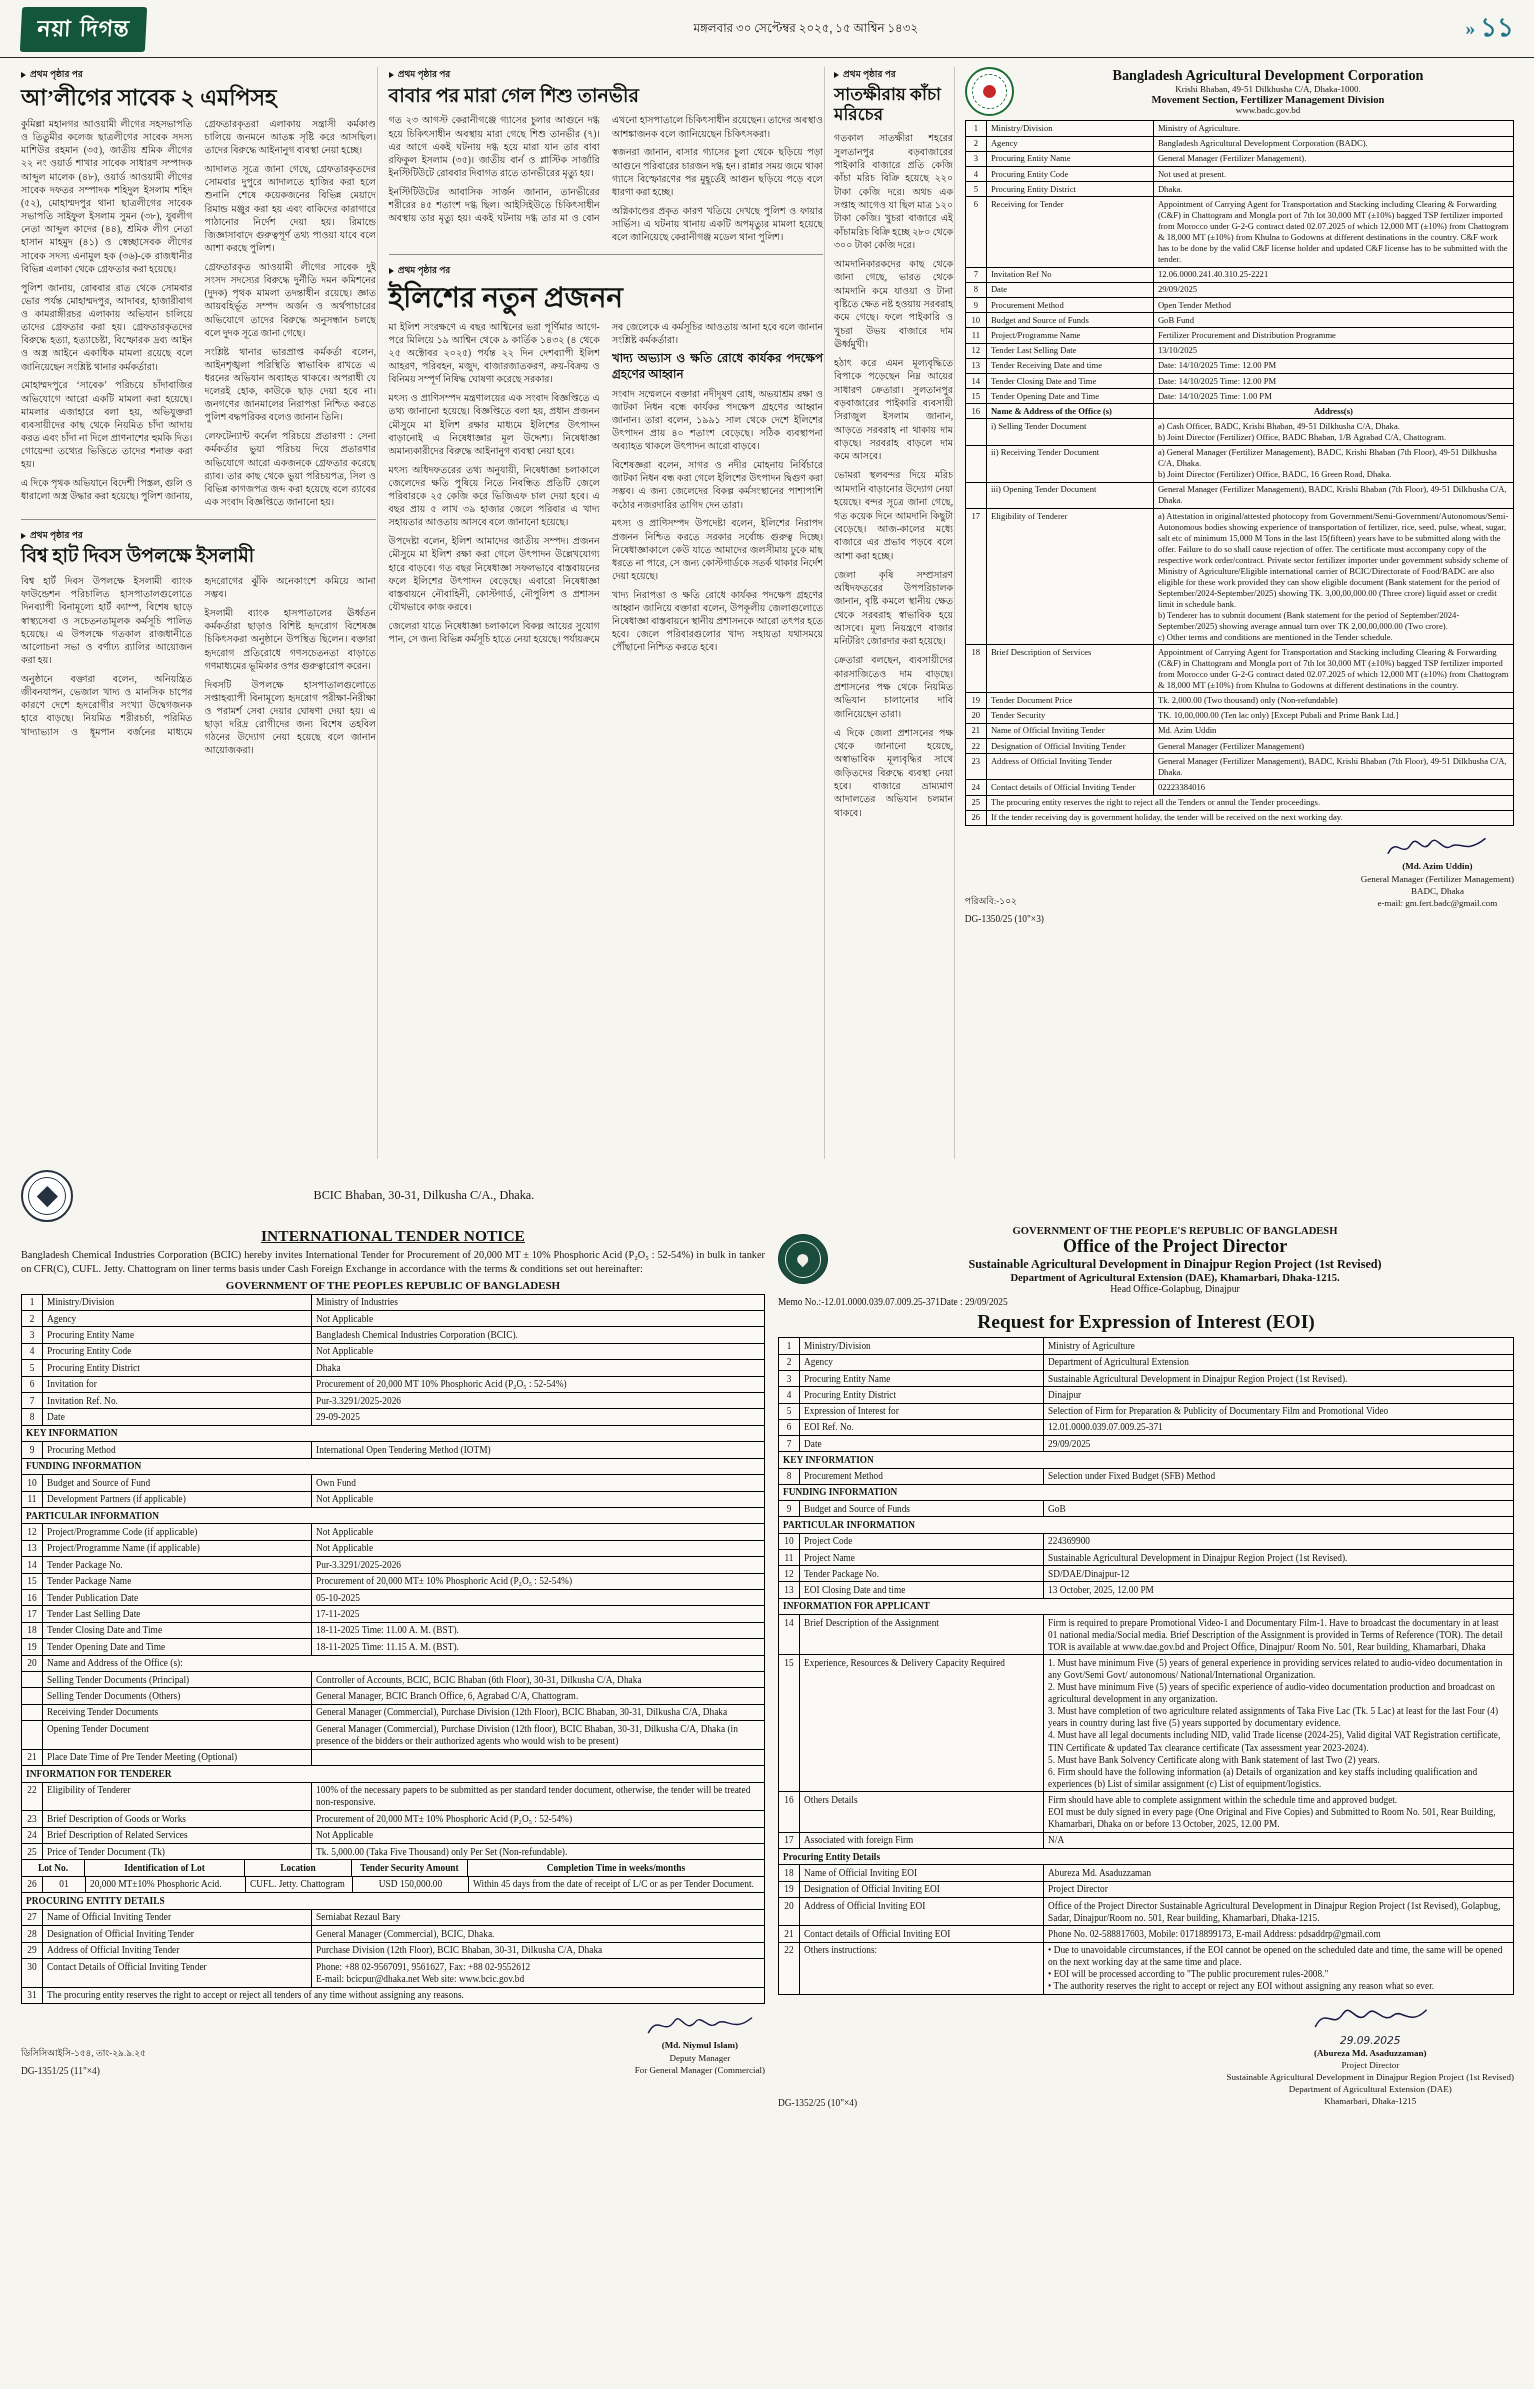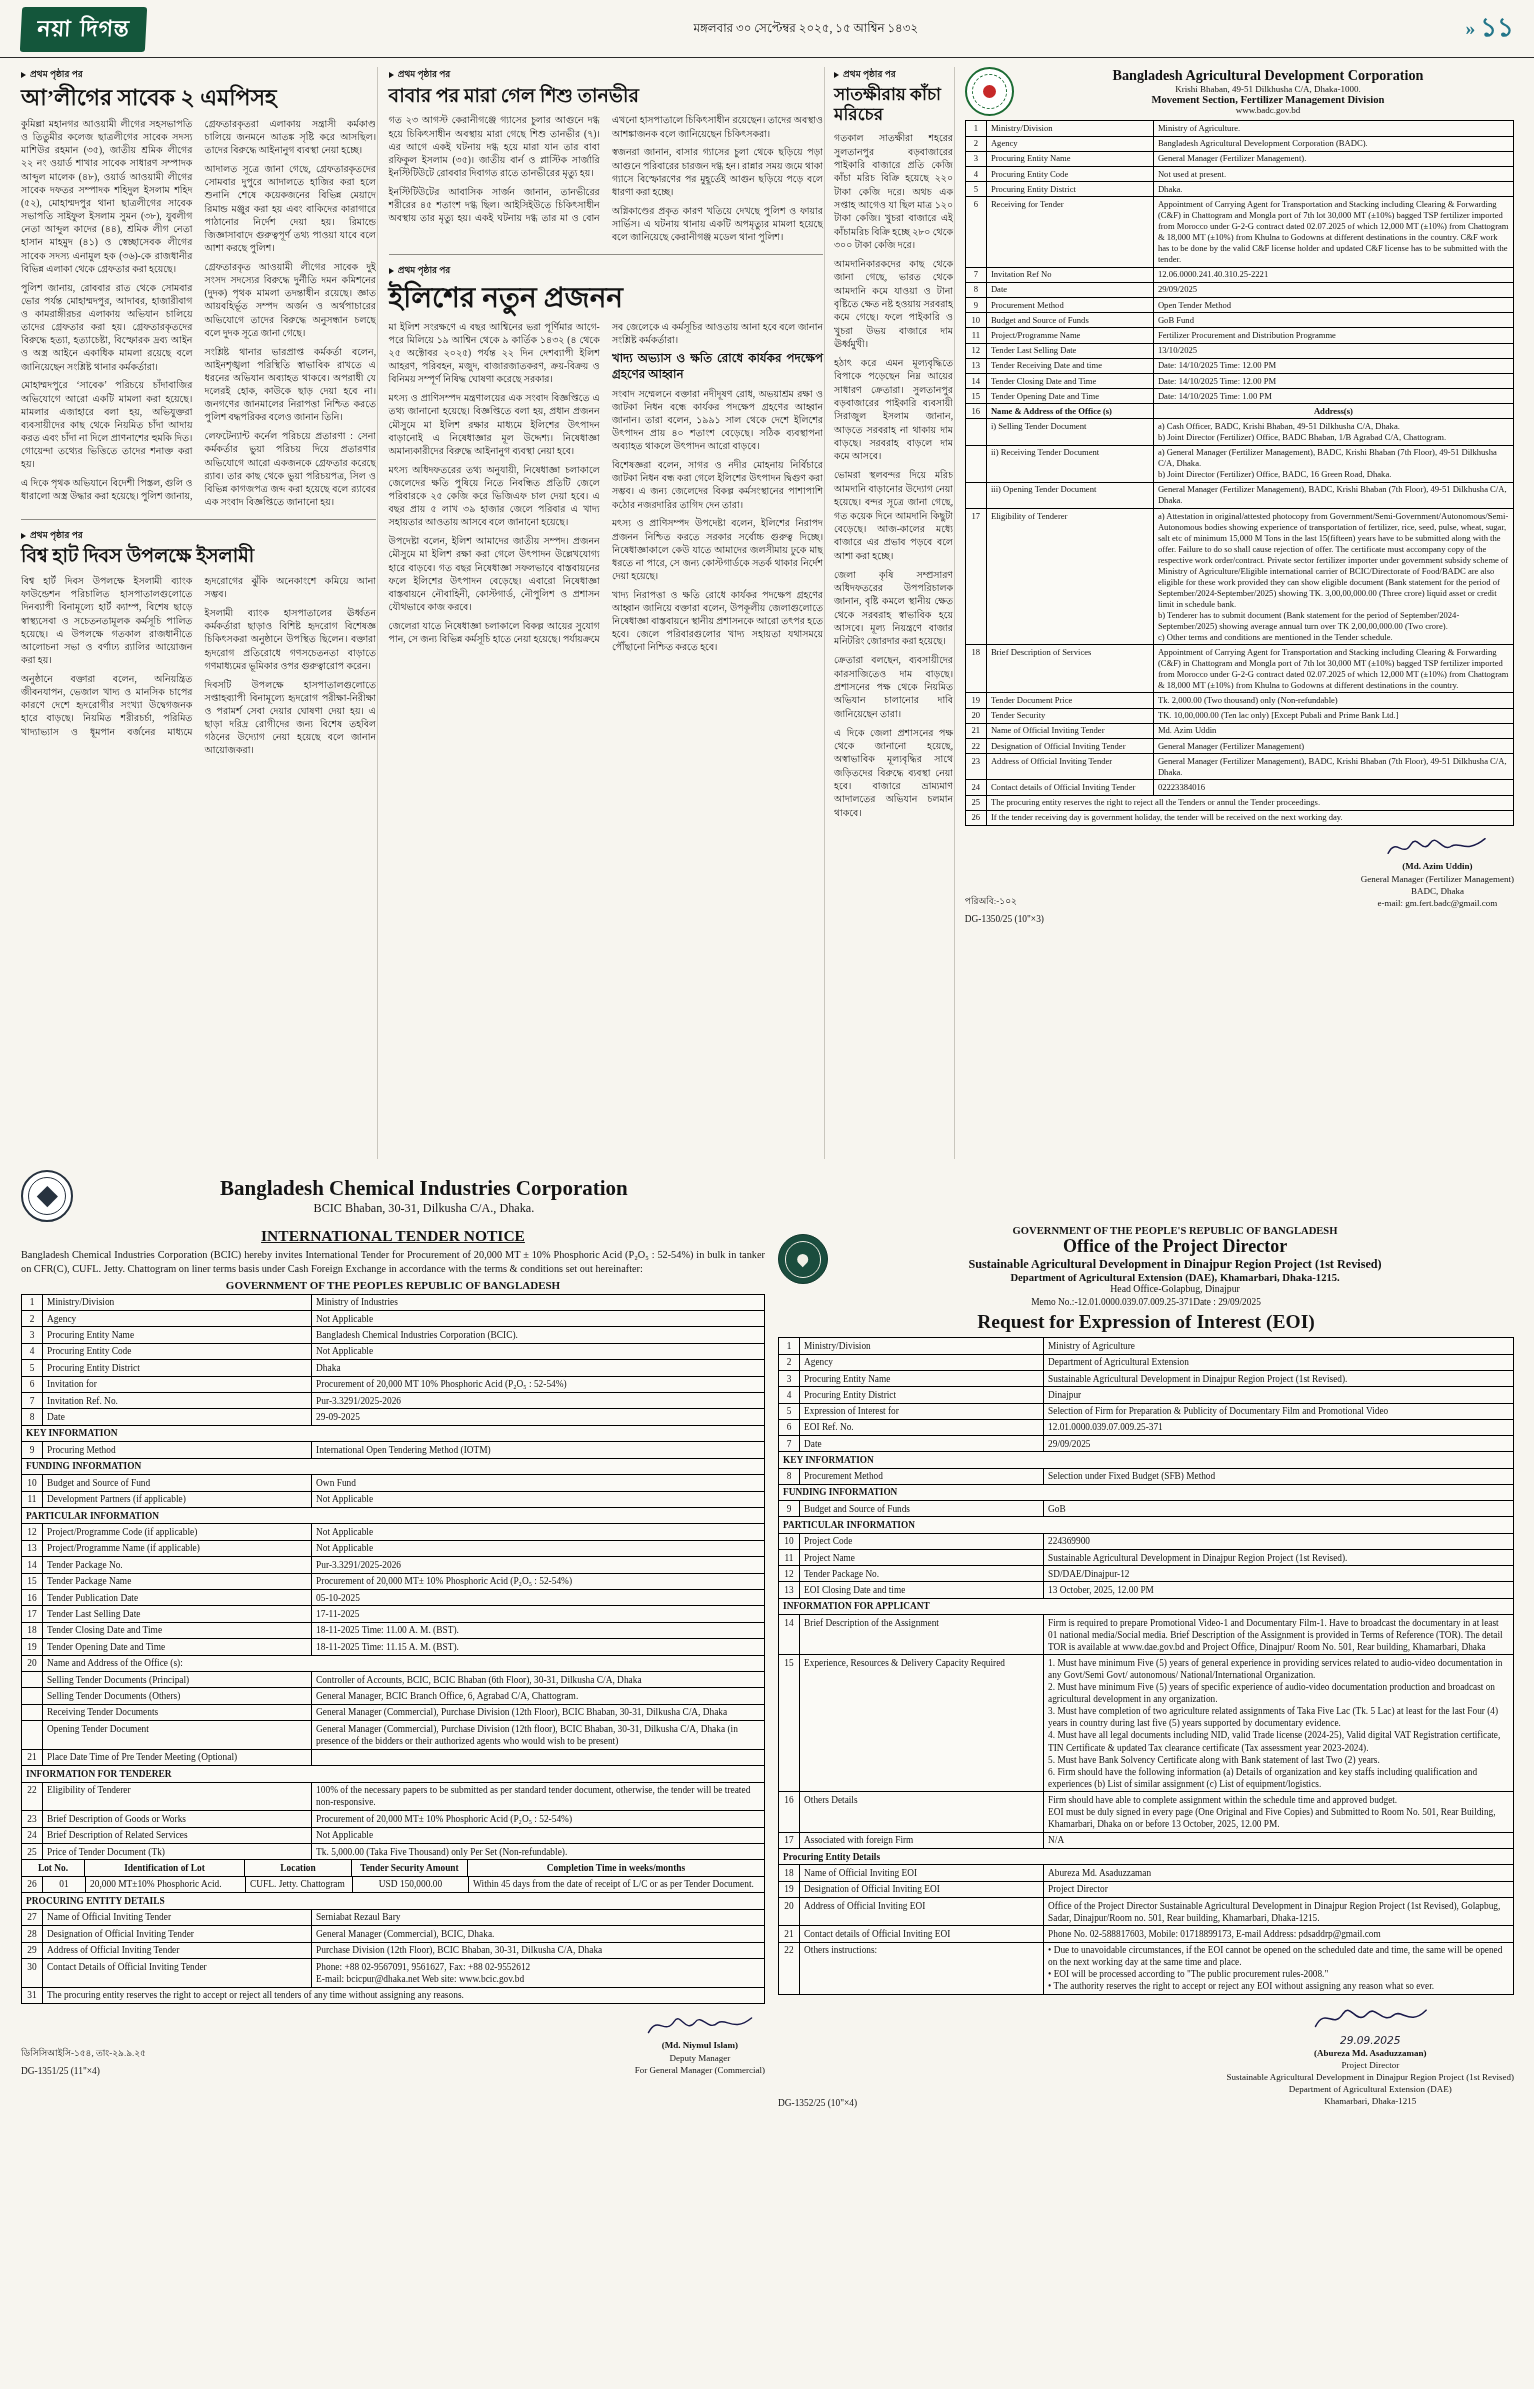--- a/index.html
+++ b/index.html
@@ -103,21 +103,21 @@
   .bcic .xtable{font-size:9.4px;line-height:1.3}
   .bcic .cell[data-c~="l"]{flex:0 0 269px}
   
   .eoi-head{display:flex;gap:8.1px;align-items:center}
   .eoi-head-text{flex:1;text-align:center}
   .eoi-gov{font-size:10.6px;font-weight:bold}
   .eoi-office{font-size:18px;font-weight:bold}
   .eoi-project{font-size:12.2px;font-weight:bold}
   .eoi-dept{font-size:10.6px;font-weight:bold}
   .eoi-ho{font-size:9.8px}
-  .memo-row{display:flex;justify-content:center;font-size:9.4px;margin:3.3px 0}
+  .memo-row{display:flex;justify-content:flex-start;font-size:9.4px;margin:3.3px 0}
   .eoi-title{text-align:center;font-size:19.5px;font-weight:bold;margin:1.6px 0 4.9px}
   .eoi .xtable{font-size:9.3px;line-height:1.3}
   .eoi .cell[data-c~="l"]{flex:0 0 244px}
 </style>
 </head>
 <body>
 
 <div class="page">
 
   <header class="masthead">
@@ -530,21 +530,20 @@
 
   <div class="bottom">
 
     <section class="bcic">
       <div class="bcic-head">
         <div class="seal seal-bcic">
           <div class="inner"></div>
           <div class="core"></div>
         </div>
         <div class="bcic-head-text">
-          <div class="bcic-name">Bangladesh Chemical Industries Corporation</div>
           <div class="bcic-addr">BCIC Bhaban, 30-31, Dilkusha C/A., Dhaka.</div>
         </div>
       </div>
       <div class="bcic-title">INTERNATIONAL TENDER NOTICE</div>
       <p class="bcic-intro">Bangladesh Chemical Industries Corporation (BCIC) hereby invites International Tender for Procurement of 20,000 MT ± 10% Phosphoric Acid (P₂O₅ : 52-54%) in bulk in tanker on CFR(C), CUFL. Jetty. Chattogram on liner terms basis under Cash Foreign Exchange in accordance with the terms &amp; conditions set out hereinafter:</p>
       <div class="gov-line">GOVERNMENT OF THE PEOPLES REPUBLIC OF BANGLADESH</div>
 
       <div class="xtable">
 
           <div class="xrow">

